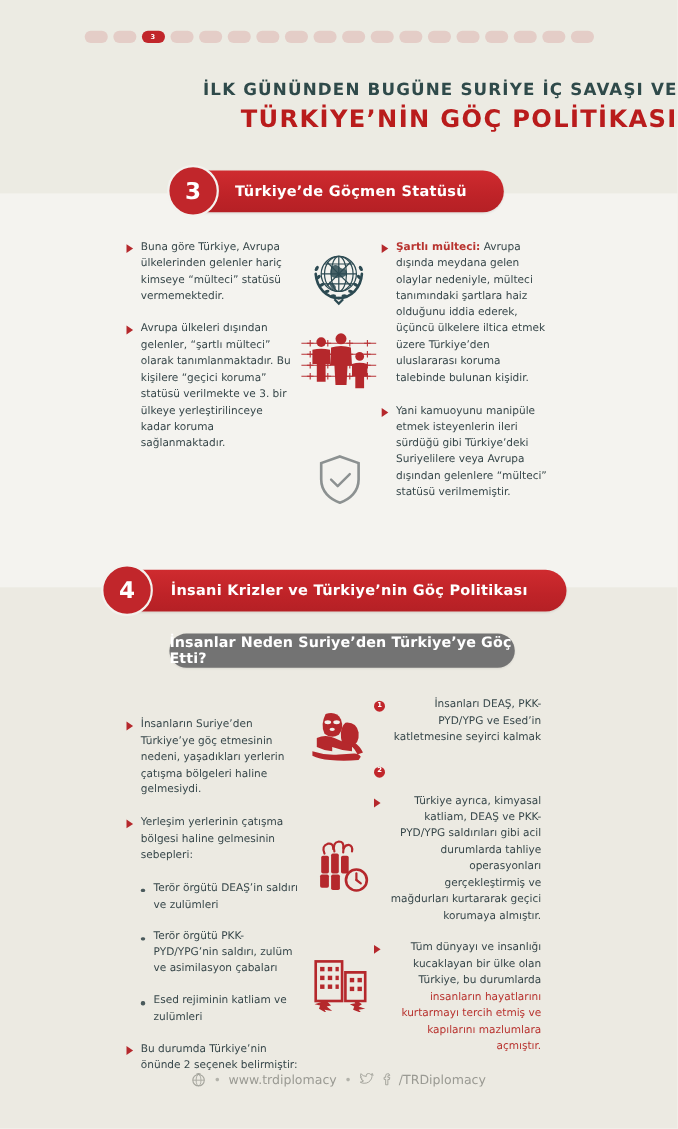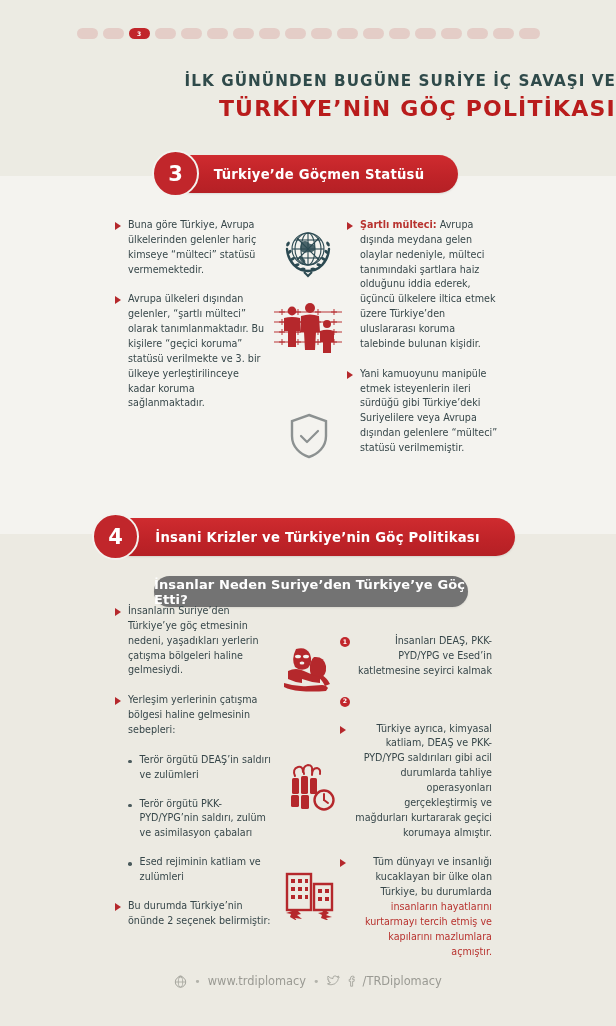--- a/index.html
+++ b/index.html
@@ -61,21 +61,21 @@
     position:absolute;top:576px;left:154px;width:314px;height:31px;border-radius:16px;
     background:#737373;display:flex;align-items:center;justify-content:center;
     box-shadow:0 1px 2px rgba(0,0,0,.08);
   }
   .subbanner span{color:#fff;font-size:13px;font-weight:600;letter-spacing:.1px;}
 
   
   .col{position:absolute;}
   .col-left-3{top:218px;left:115px;width:152px;}
   .col-right-3{top:218px;left:347px;width:152px;}
-  .col-left-4{top:604px;left:115px;width:158px;}
+  .col-left-4{top:652px;left:115px;width:158px;}
   .col-right-4{top:634px;left:340px;width:152px;text-align:right;}
 
   .bullet{display:flex;margin-bottom:15px;}
   .bullet:last-child{margin-bottom:0;}
   .tri{
     width:0;height:0;border-left:6.5px solid #b5282c;
     border-top:4.5px solid transparent;border-bottom:4.5px solid transparent;
     margin-top:4px;margin-right:7px;flex:0 0 auto;
   }
   .btxt{

